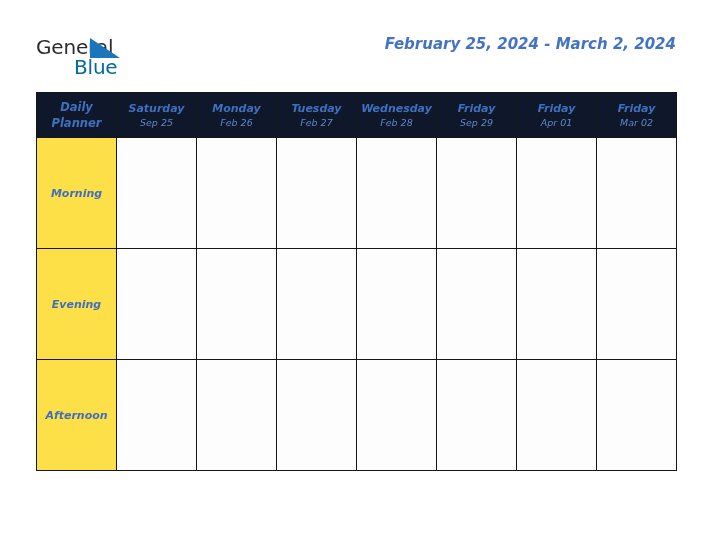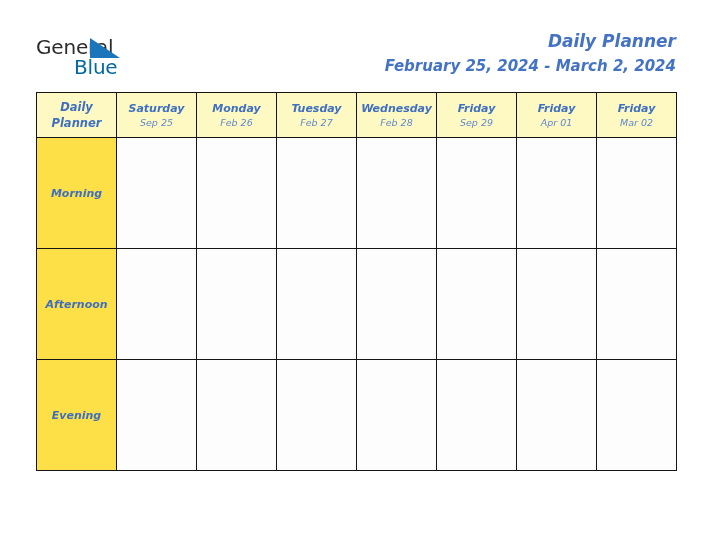--- a/index.html
+++ b/index.html
@@ -107,21 +107,21 @@
     padding: 0;
     margin: 0;
     vertical-align: middle;
     text-align: center;
   }
 
   .col-label  { width: 80px; }
   .col-day    { width: 80px; }
 
   thead th {
-    background: #fef9c3;
+    background: #0f172a;
     height: 44px;
     padding: 5px 2px;
   }
   .dayname {
     font-family: "DejaVu Sans", sans-serif;
     font-size: 11px;
     font-style: italic;
     font-weight: bold;
     color: #3f6fbf;
     line-height: 15px;
@@ -175,21 +175,20 @@
       <span class="logo-general">General</span>
       <span class="logo-triangle">
         <svg width="30" height="24" viewBox="0 0 30 24" xmlns="http://www.w3.org/2000/svg">
           <polygon points="0,0 30,20 0,20" fill="#1b75bb"></polygon>
         </svg>
       </span>
       <span class="logo-blue">Blue</span>
     </div>
 
     <div class="title-block">
-      <div class="title-main">Daily Planner</div>
       <div class="title-sub">February 25, 2024 - March 2, 2024</div>
     </div>
 
   </div>
 
   <table class="planner">
     <colgroup>
       <col class="col-label">
       <col class="col-day">
         <col class="col-day">
@@ -245,40 +244,40 @@
         <td class="slot"></td>
         <td class="slot"></td>
         <td class="slot"></td>
         <td class="slot"></td>
         <td class="slot"></td>
         <td class="slot"></td>
       </tr>
 
       <tr>
         <td class="rowlabel">
+          <div class="rowlabel-text">Evening</div>
+        </td>
+        <td class="slot"></td>
+        <td class="slot"></td>
+        <td class="slot"></td>
+        <td class="slot"></td>
+        <td class="slot"></td>
+        <td class="slot"></td>
+        <td class="slot"></td>
+      </tr>
+
+      <tr>
+        <td class="rowlabel">
           <div class="rowlabel-text">Afternoon</div>
         </td>
         <td class="slot"></td>
         <td class="slot"></td>
         <td class="slot"></td>
         <td class="slot"></td>
         <td class="slot"></td>
         <td class="slot"></td>
         <td class="slot"></td>
       </tr>
 
-      <tr>
-        <td class="rowlabel">
-          <div class="rowlabel-text">Evening</div>
-        </td>
-        <td class="slot"></td>
-        <td class="slot"></td>
-        <td class="slot"></td>
-        <td class="slot"></td>
-        <td class="slot"></td>
-        <td class="slot"></td>
-        <td class="slot"></td>
-      </tr>
-
     </tbody>
   </table>
 
 </div>
 
 </body></html>

